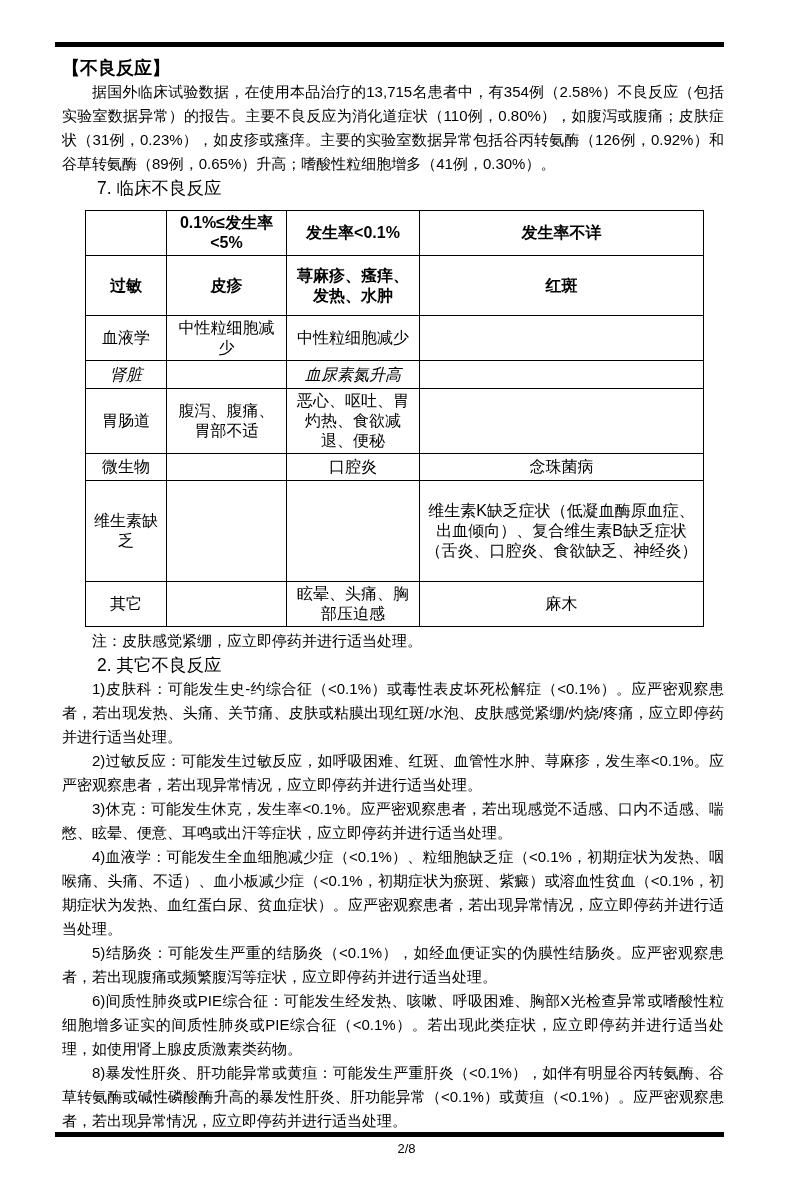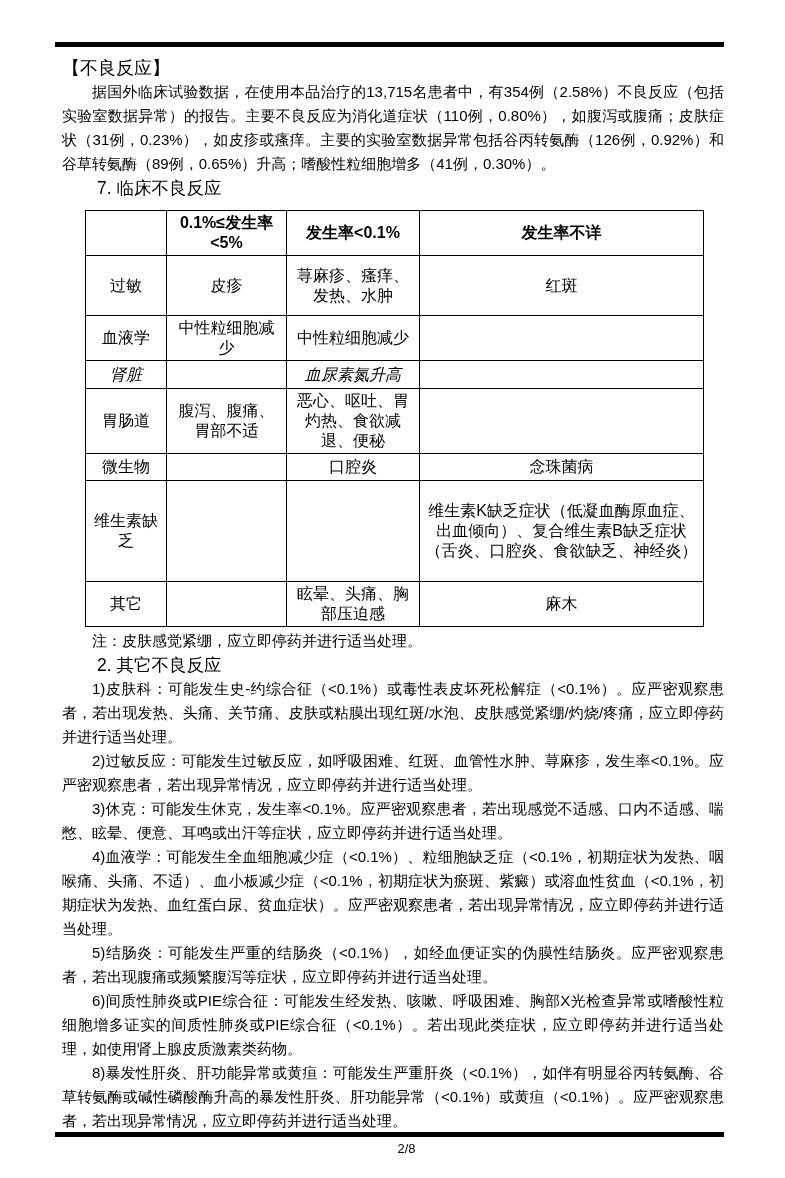--- a/index.html
+++ b/index.html
@@ -24,21 +24,21 @@
   .rule-bottom { top: 1132px; }
   .content {
     position: absolute;
     left: 62px;
     top: 56px;
     width: 662px;
   }
   .section-title {
     font-size: 18px;
     line-height: 24px;
-    font-weight: normal;
+    font-weight: bold;
     margin: 0;
   }
   .para {
     font-size: 15px;
     line-height: 24px;
     margin: 0;
     text-align: justify;
     text-indent: 2em;
   }
   .sub-heading {
@@ -101,21 +101,21 @@
       </colgroup>
       <thead>
         <tr style="height:27px;">
           <th></th>
           <th>0.1%≤发生率&lt;5%</th>
           <th>发生率&lt;0.1%</th>
           <th>发生率不详</th>
         </tr>
       </thead>
       <tbody>
-        <tr style="height:60px;">
+        <tr style="height:60px;font-weight:bold;">
           <td>过敏</td>
           <td>皮疹</td>
           <td>荨麻疹、瘙痒、发热、水肿</td>
           <td>红斑</td>
         </tr>
         <tr style="height:28px;">
           <td>血液学</td>
           <td>中性粒细胞减少</td>
           <td>中性粒细胞减少</td>
           <td></td>

